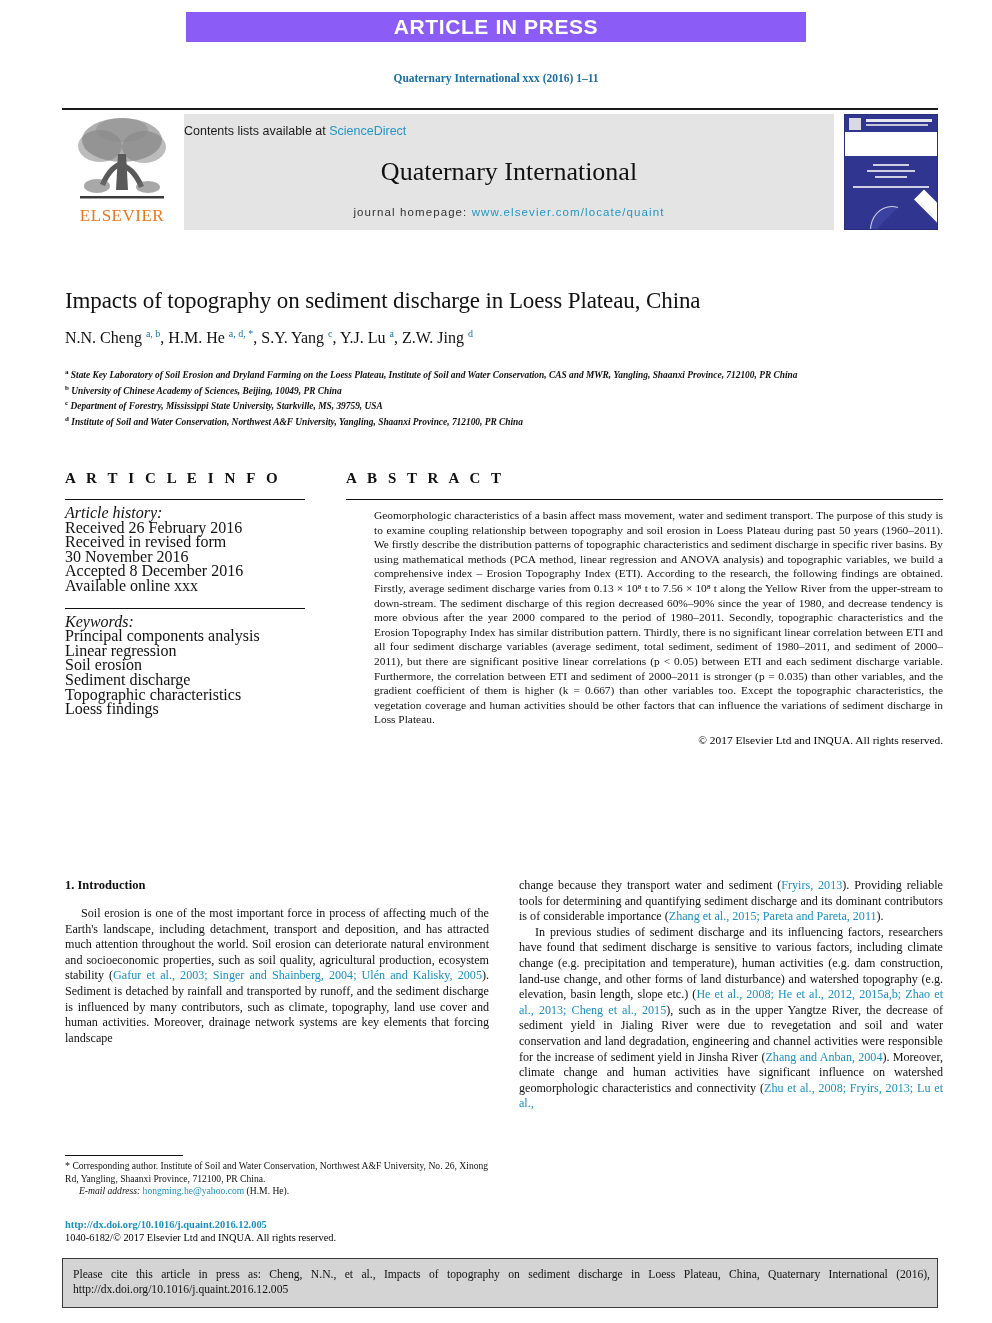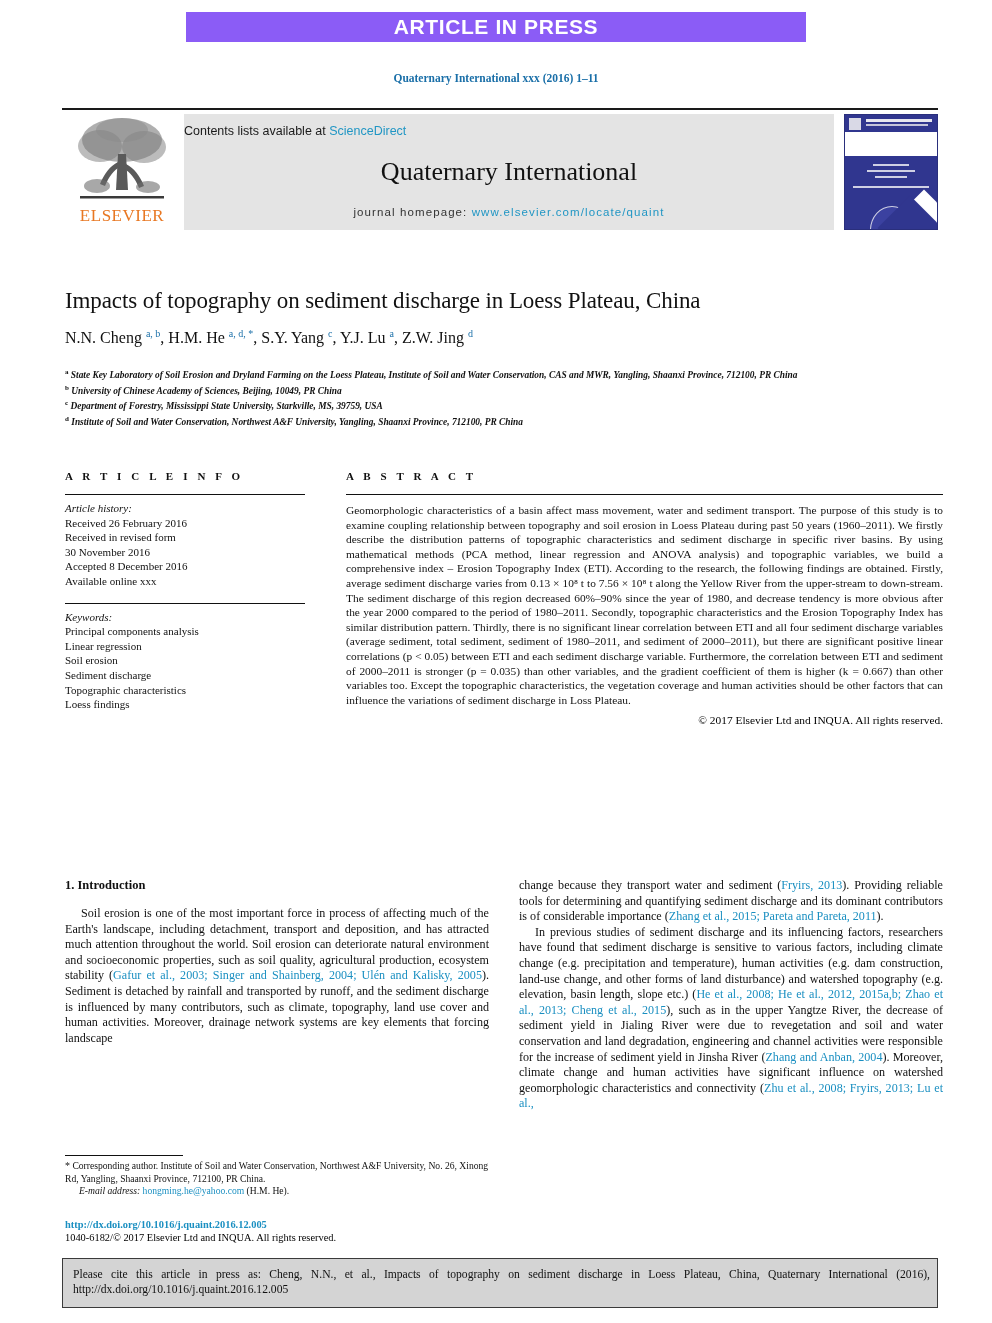--- a/index.html
+++ b/index.html
@@ -235,45 +235,46 @@
     left: 65px;
     top: 470px;
     width: 878px;
   }
   .col-info { position: absolute; left: 0; top: 0; width: 240px; }
   .col-abs  { position: absolute; left: 281px; top: 0; width: 597px; }
 
   .sec-head {
     font-family: "Liberation Serif", serif;
     font-weight: bold;
-    font-size: 11px;
+    font-size: 15px;
     letter-spacing: 3.6px;
     color: #111;
   }
   .rule {
     border-top: 1.6px solid #111;
     margin-top: 12px;
   }
   .info-body {
     font-family: "Liberation Serif", serif;
-    font-size: 11px;
+    font-size: 16px;
     line-height: 14.6px;
     color: #111;
     padding-top: 6px;
   }
   .info-body .lab { font-style: italic; }
   .kw-rule { border-top: 1.6px solid #111; margin-top: 14px; }
 
   .abs-body {
     font-family: "Liberation Serif", serif;
     font-size: 11.4px;
     line-height: 14.6px;
     color: #111;
     text-align: justify;
     padding-top: 8px;
+    margin-left: 28px;
   }
   .abs-copy {
     text-align: right;
     font-size: 11.4px;
     padding-top: 7px;
     font-family: "Liberation Serif", serif;
   }
 
   
   .body-cols {

